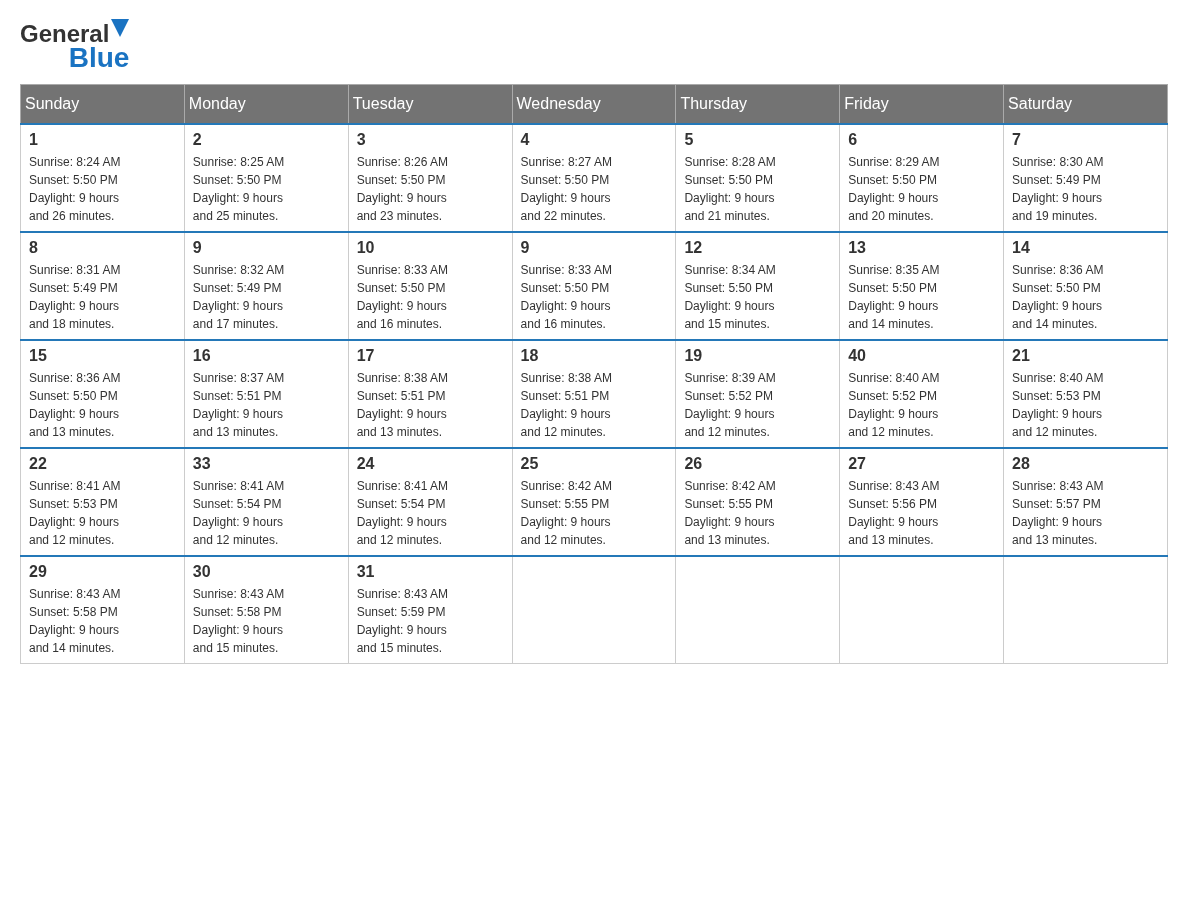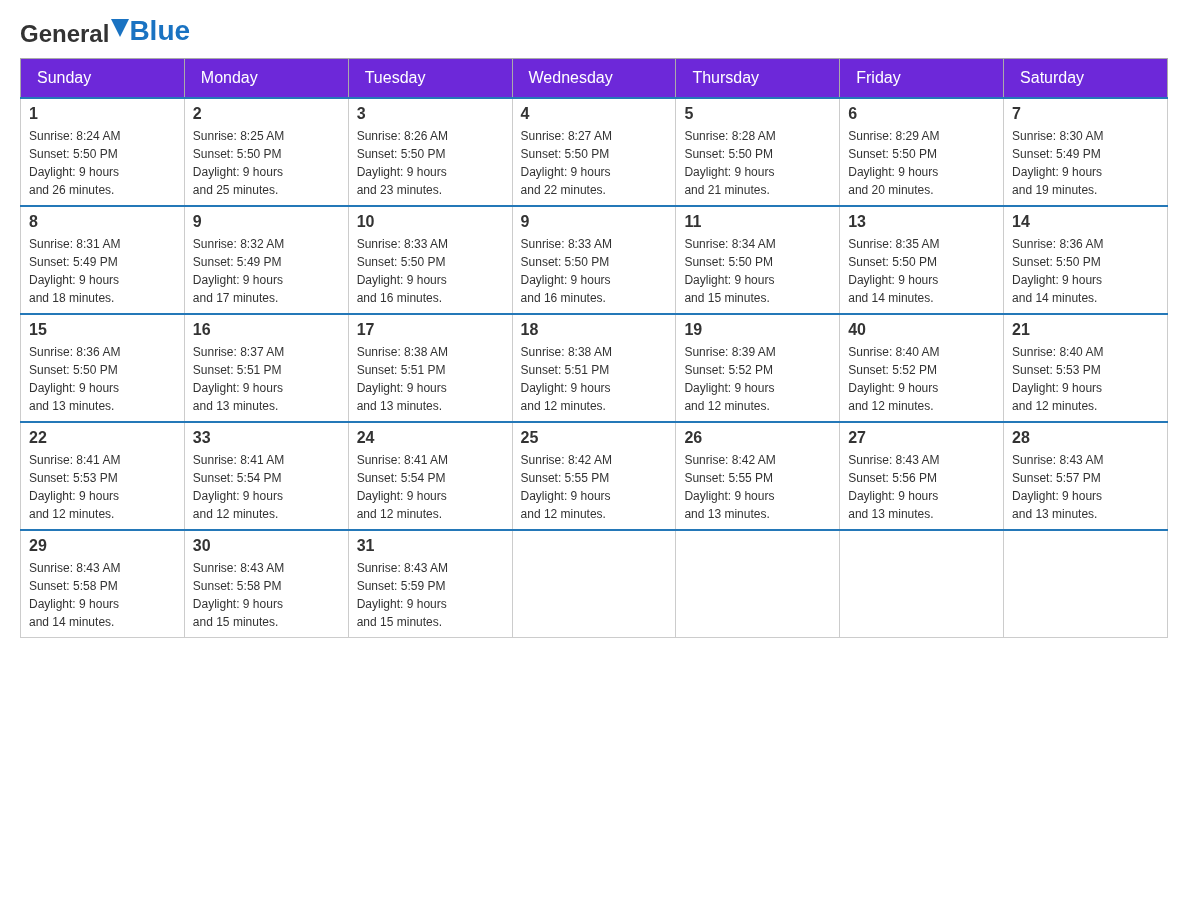--- a/index.html
+++ b/index.html
@@ -11,47 +11,47 @@
       min-height: 918px;
     }
     .header {
       display: flex;
       justify-content: space-between;
       align-items: flex-start;
       margin-bottom: 10px;
     }
     .logo {
       display: flex;
-      flex-direction: row;
-      align-items: center;
+      flex-direction: column;
+      align-items: flex-end;
     }
     .title-section {
       text-align: right;
     }
     .month-title {
       font-size: 48px;
       font-weight: bold;
       color: #222;
     }
     .location {
       font-size: 20px;
       color: #555;
       margin-top: 4px;
     }
     .calendar {
       width: 100%;
       border-collapse: collapse;
       border: 1px solid #aaa;
     }
     .calendar th {
-      background-color: #6d28d9;
+      background-color: #737373;
       color: #fff;
       font-size: 16px;
       font-weight: normal;
-      padding: 10px 16px;
+      padding: 10px 4px;
       text-align: left;
       border: 1px solid #aaa;
     }
     .calendar td {
       vertical-align: top;
       padding: 6px 8px;
       border: 1px solid #ccc;
       font-size: 13px;
       color: #333;
       width: 14.28%;
@@ -149,21 +149,21 @@
         </td>
         <td>
           <span class="day-number">10</span>
         <div class="day-info">Sunrise: 8:33 AM<br>Sunset: 5:50 PM<br>Daylight: 9 hours<br>and 16 minutes.</div>
         </td>
         <td>
           <span class="day-number">9</span>
         <div class="day-info">Sunrise: 8:33 AM<br>Sunset: 5:50 PM<br>Daylight: 9 hours<br>and 16 minutes.</div>
         </td>
         <td>
-          <span class="day-number">11</span>
+          <span class="day-number">12</span>
         <div class="day-info">Sunrise: 8:34 AM<br>Sunset: 5:50 PM<br>Daylight: 9 hours<br>and 15 minutes.</div>
         </td>
         <td>
           <span class="day-number">13</span>
         <div class="day-info">Sunrise: 8:35 AM<br>Sunset: 5:50 PM<br>Daylight: 9 hours<br>and 14 minutes.</div>
         </td>
         <td>
           <span class="day-number">14</span>
         <div class="day-info">Sunrise: 8:36 AM<br>Sunset: 5:50 PM<br>Daylight: 9 hours<br>and 14 minutes.</div>
         </td>

